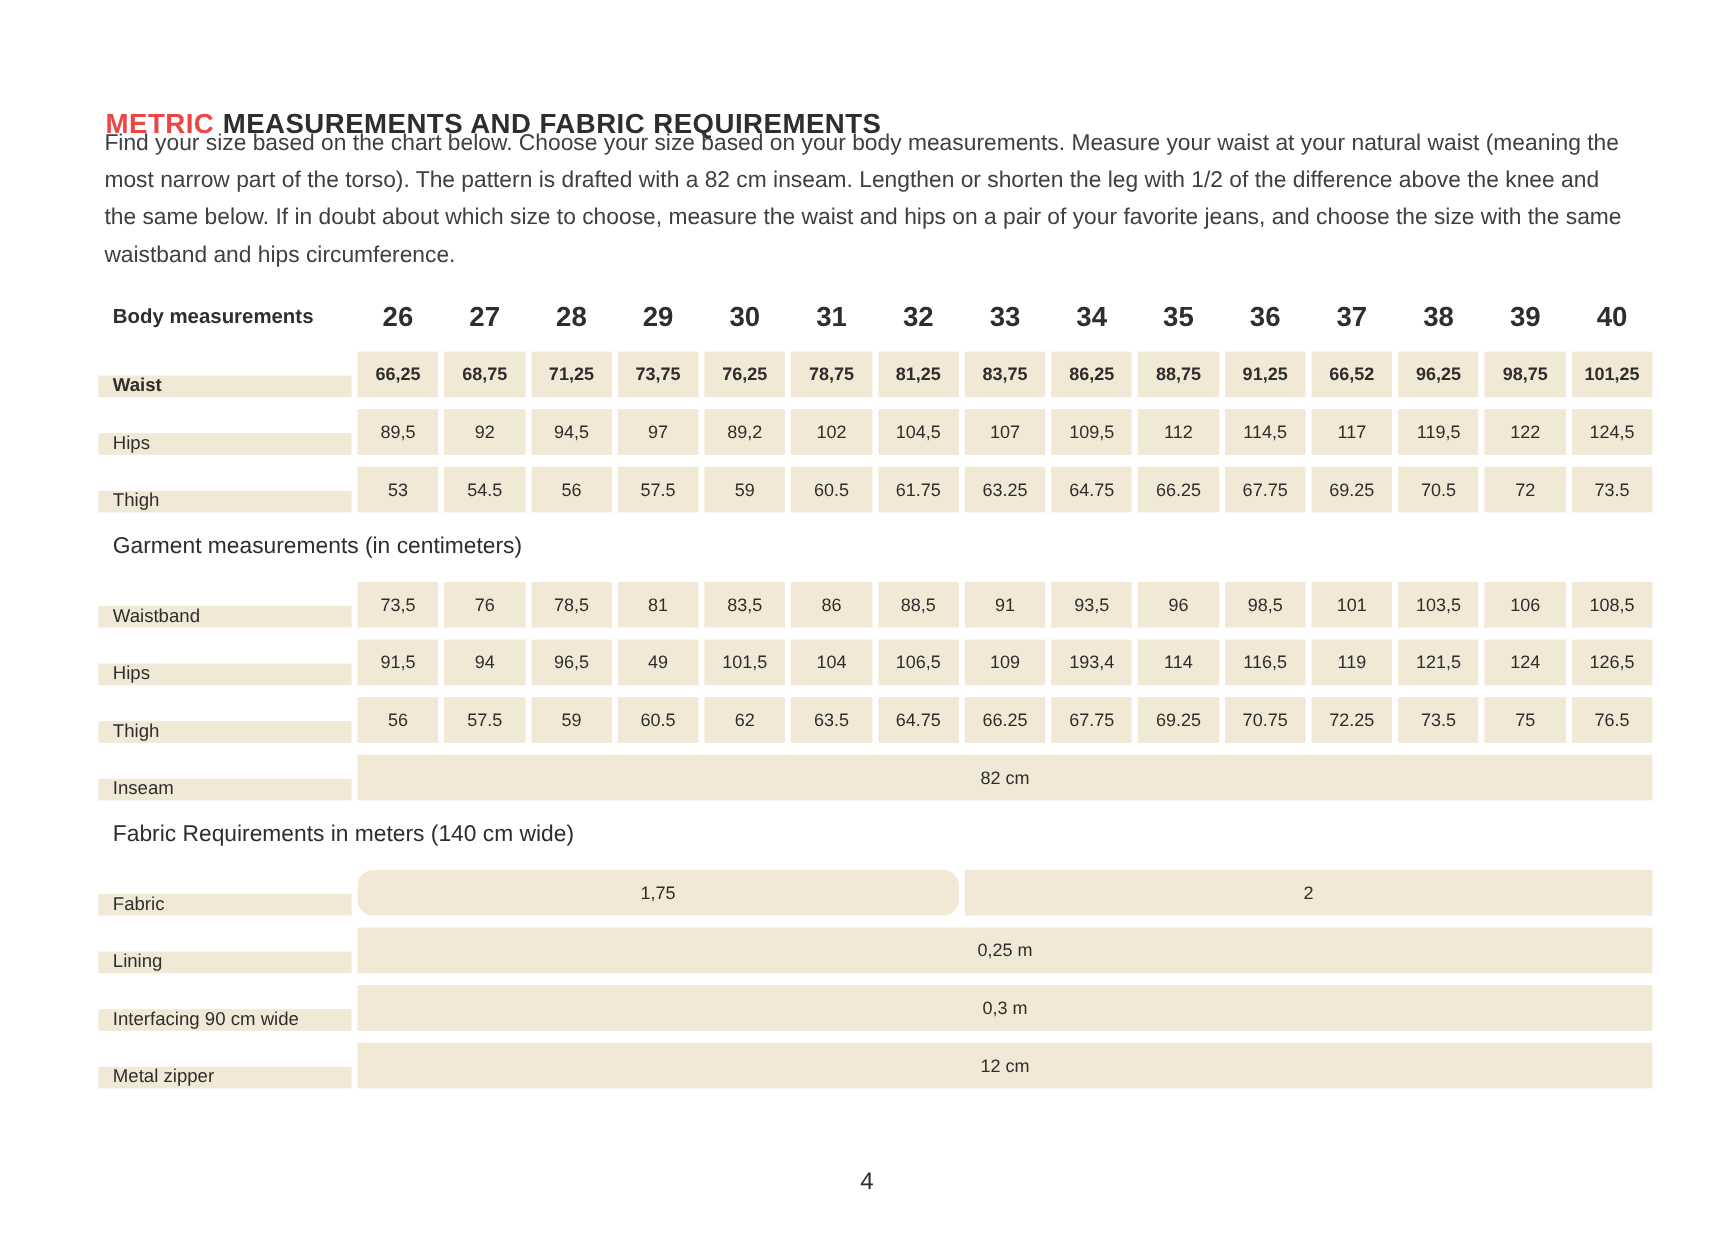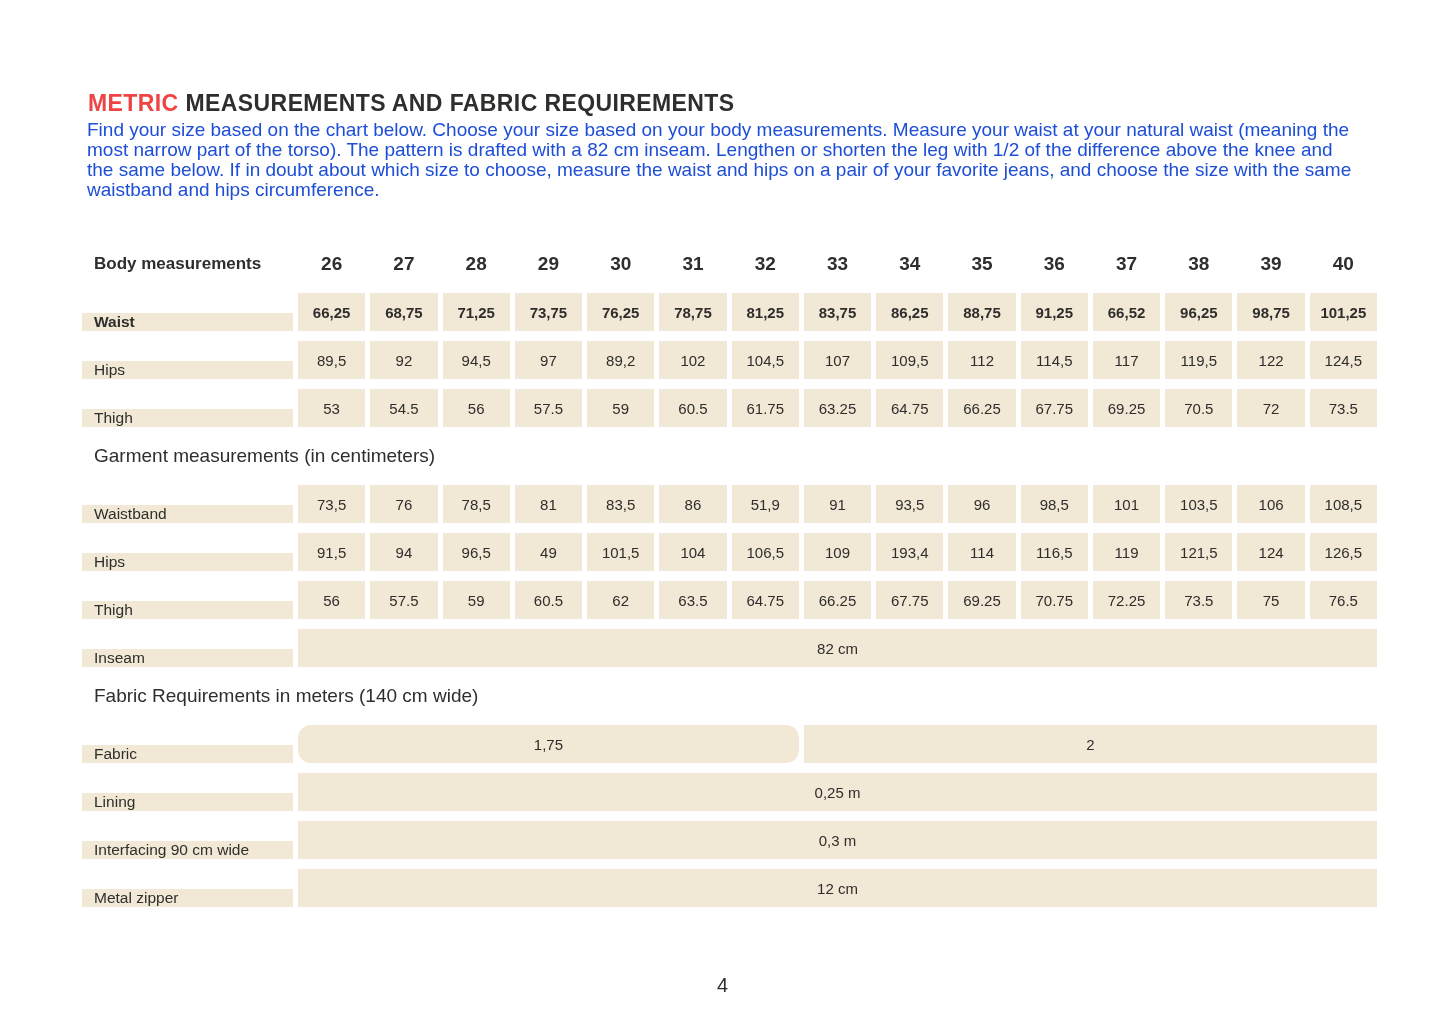--- a/index.html
+++ b/index.html
@@ -13,22 +13,22 @@
   .page { position:relative; width:1445px; height:1030px; background:#ffffff; overflow:hidden; }
 
   .title {
     position:absolute; left:88px; top:90px;
     font-size:23px; font-weight:bold; letter-spacing:0.4px;
     white-space:nowrap;
   }
   .title .accent { color:#ef4444; margin-right:7px; }
 
   .intro {
-    position:absolute; left:87px; top:120px; width:1275px;
-    font-size:19px; line-height:20px; color:#1d4ed8;
+    position:absolute; left:87px; top:104px; width:1275px;
+    font-size:19px; line-height:31px; color:#404040;
   }
 
   .grid {
     position:absolute; left:82px; top:245px; width:1295px;
     display:grid;
     grid-template-columns:211px repeat(15, 1fr);
     column-gap:5px; row-gap:10px;
     grid-auto-rows:38px;
   }
   .cell {
@@ -43,21 +43,21 @@
   }
   .hcell {
     background:none;
     display:flex; align-items:center; justify-content:center;
   }
   .hcell.label-h {
     justify-content:flex-start; padding-left:12px; box-sizing:border-box;
     font-size:17px;
     font-weight:bold;
   }
-  .hcell.size-h { font-size:19px; font-weight:bold; }
+  .hcell.size-h { font-size:23px; font-weight:bold; }
   .section {
     grid-column:1 / -1;
     display:flex; align-items:center;
     padding-left:12px; box-sizing:border-box;
     font-size:19px; background:none;
   }
   .bold { font-weight:bold; }
 
   .pagenum {
     position:absolute; left:0; right:0; top:974px;
@@ -141,21 +141,21 @@
       <div class="cell">72</div>
       <div class="cell">73.5</div>
       <div class="section">Garment measurements (in centimeters)</div>
       <div class="cell label">Waistband</div>
       <div class="cell">73,5</div>
       <div class="cell">76</div>
       <div class="cell">78,5</div>
       <div class="cell">81</div>
       <div class="cell">83,5</div>
       <div class="cell">86</div>
-      <div class="cell">51,9</div>
+      <div class="cell">88,5</div>
       <div class="cell">91</div>
       <div class="cell">93,5</div>
       <div class="cell">96</div>
       <div class="cell">98,5</div>
       <div class="cell">101</div>
       <div class="cell">103,5</div>
       <div class="cell">106</div>
       <div class="cell">108,5</div>
       <div class="cell label">Hips</div>
       <div class="cell">91,5</div>

